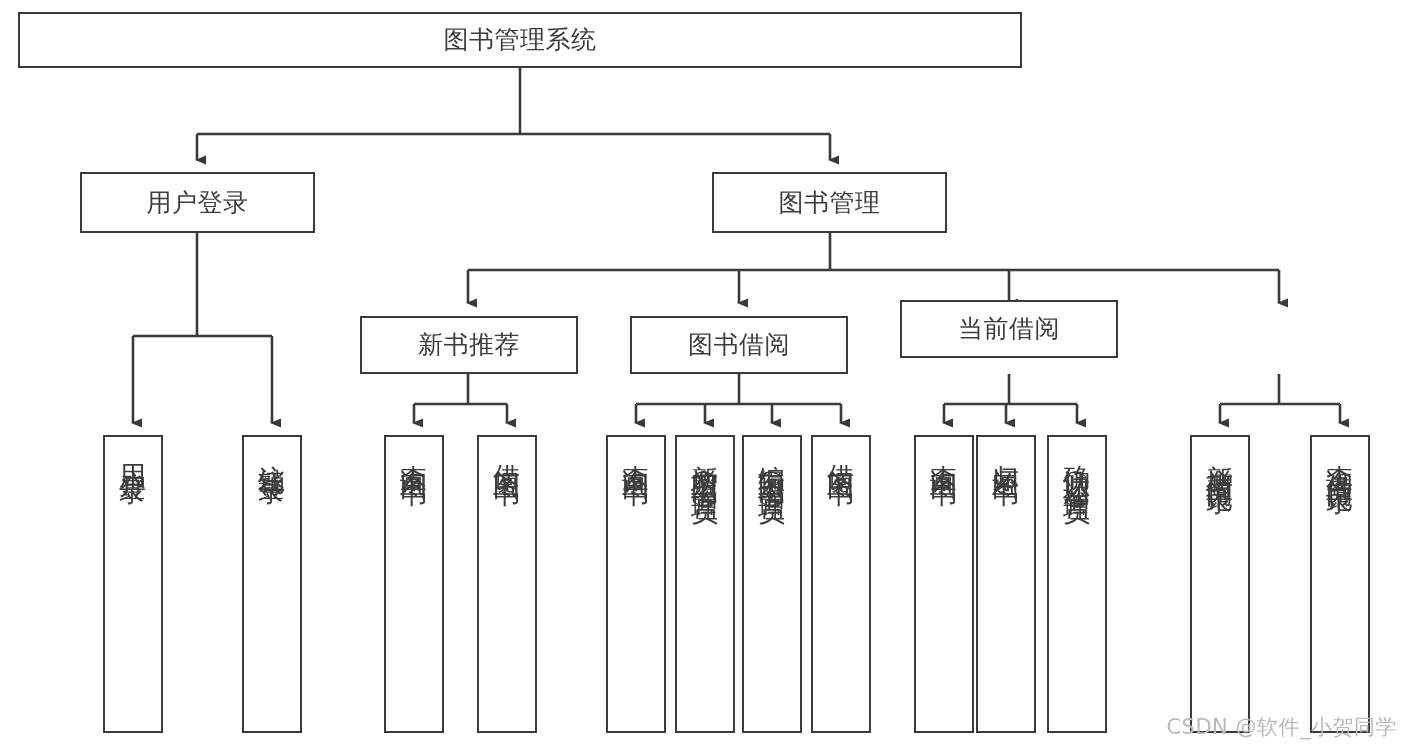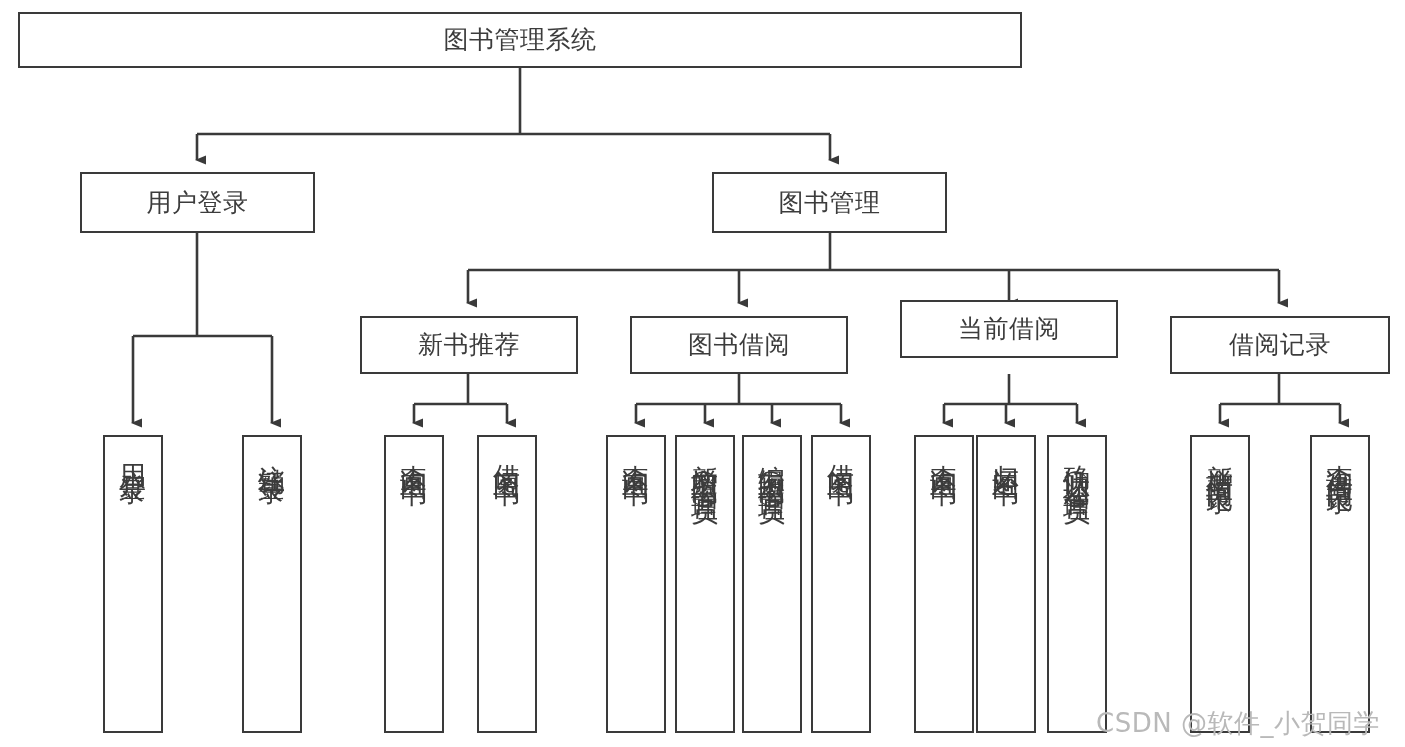--- a/index.html
+++ b/index.html
@@ -54,23 +54,23 @@
     writing-mode:vertical-rl;
     text-orientation:upright;
     font-size:27px;
     letter-spacing:5px;
     line-height:1;
     text-align:start;
     white-space:nowrap;
   }
   #watermark{
     position:absolute;
-    right:25px;
+    right:8px;
     bottom:6px;
-    font-size:26px;
+    font-size:21px;
     color:#b9b9b9;
     letter-spacing:0.5px;
     z-index:5;
     white-space:nowrap;
   }
 </style>
 </head>
 <body>
 
 <div id="diagram">
@@ -142,23 +142,20 @@
   </div>
 
   <div class="node horiz" style="left:630px; top:316px; width:218px; height:58px;">
     <span class="label">图书借阅</span>
   </div>
 
   <div class="node horiz" style="left:900px; top:300px; width:218px; height:58px;">
     <span class="label">当前借阅</span>
   </div>
 
-  <div class="node horiz" style="left:1170px; top:316px; width:220px; height:58px;">
-    <span class="label">借阅记录</span>
-  </div>
 
   <div class="node leaf" style="left:103px; top:435px; width:60px; height:298px;">
     <span class="label">用户登录</span>
   </div>
 
   <div class="node leaf" style="left:242px; top:435px; width:60px; height:298px;">
     <span class="label">注销登录</span>
   </div>
 
   <div class="node leaf" style="left:384px; top:435px; width:60px; height:298px;">

